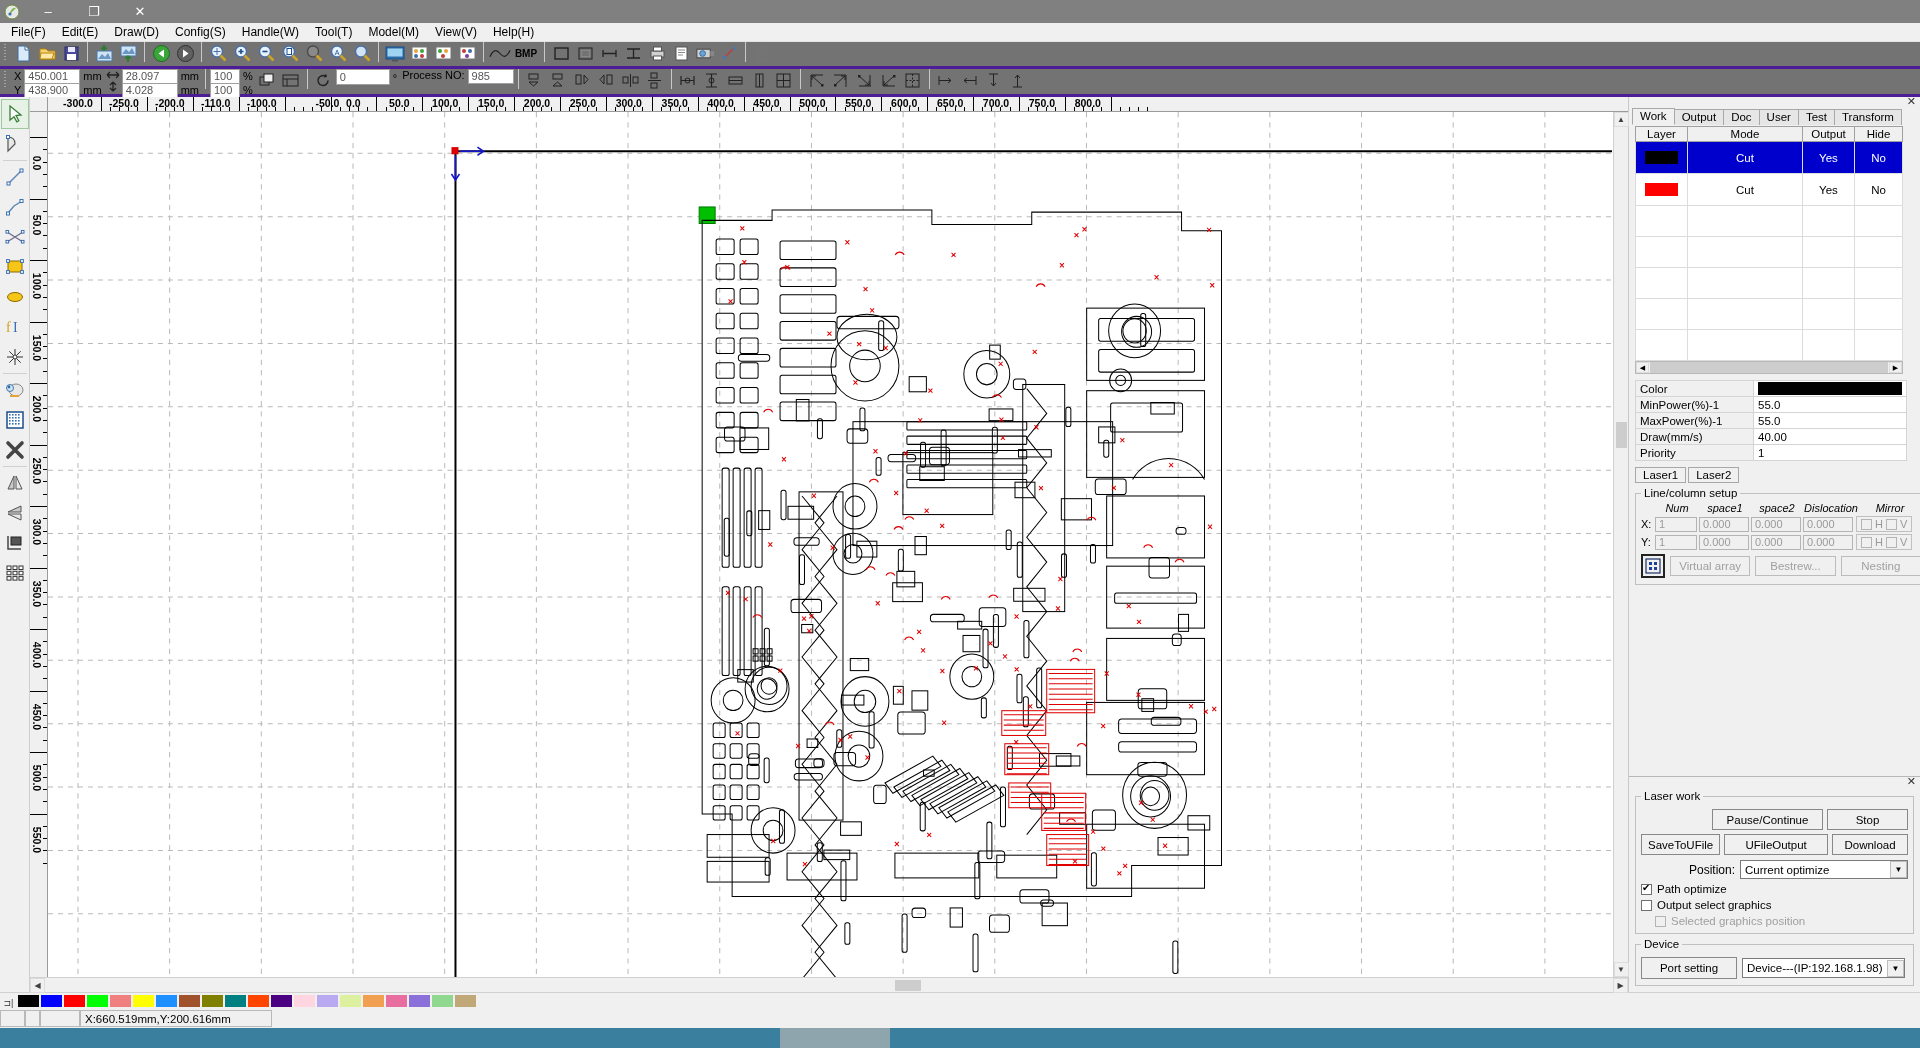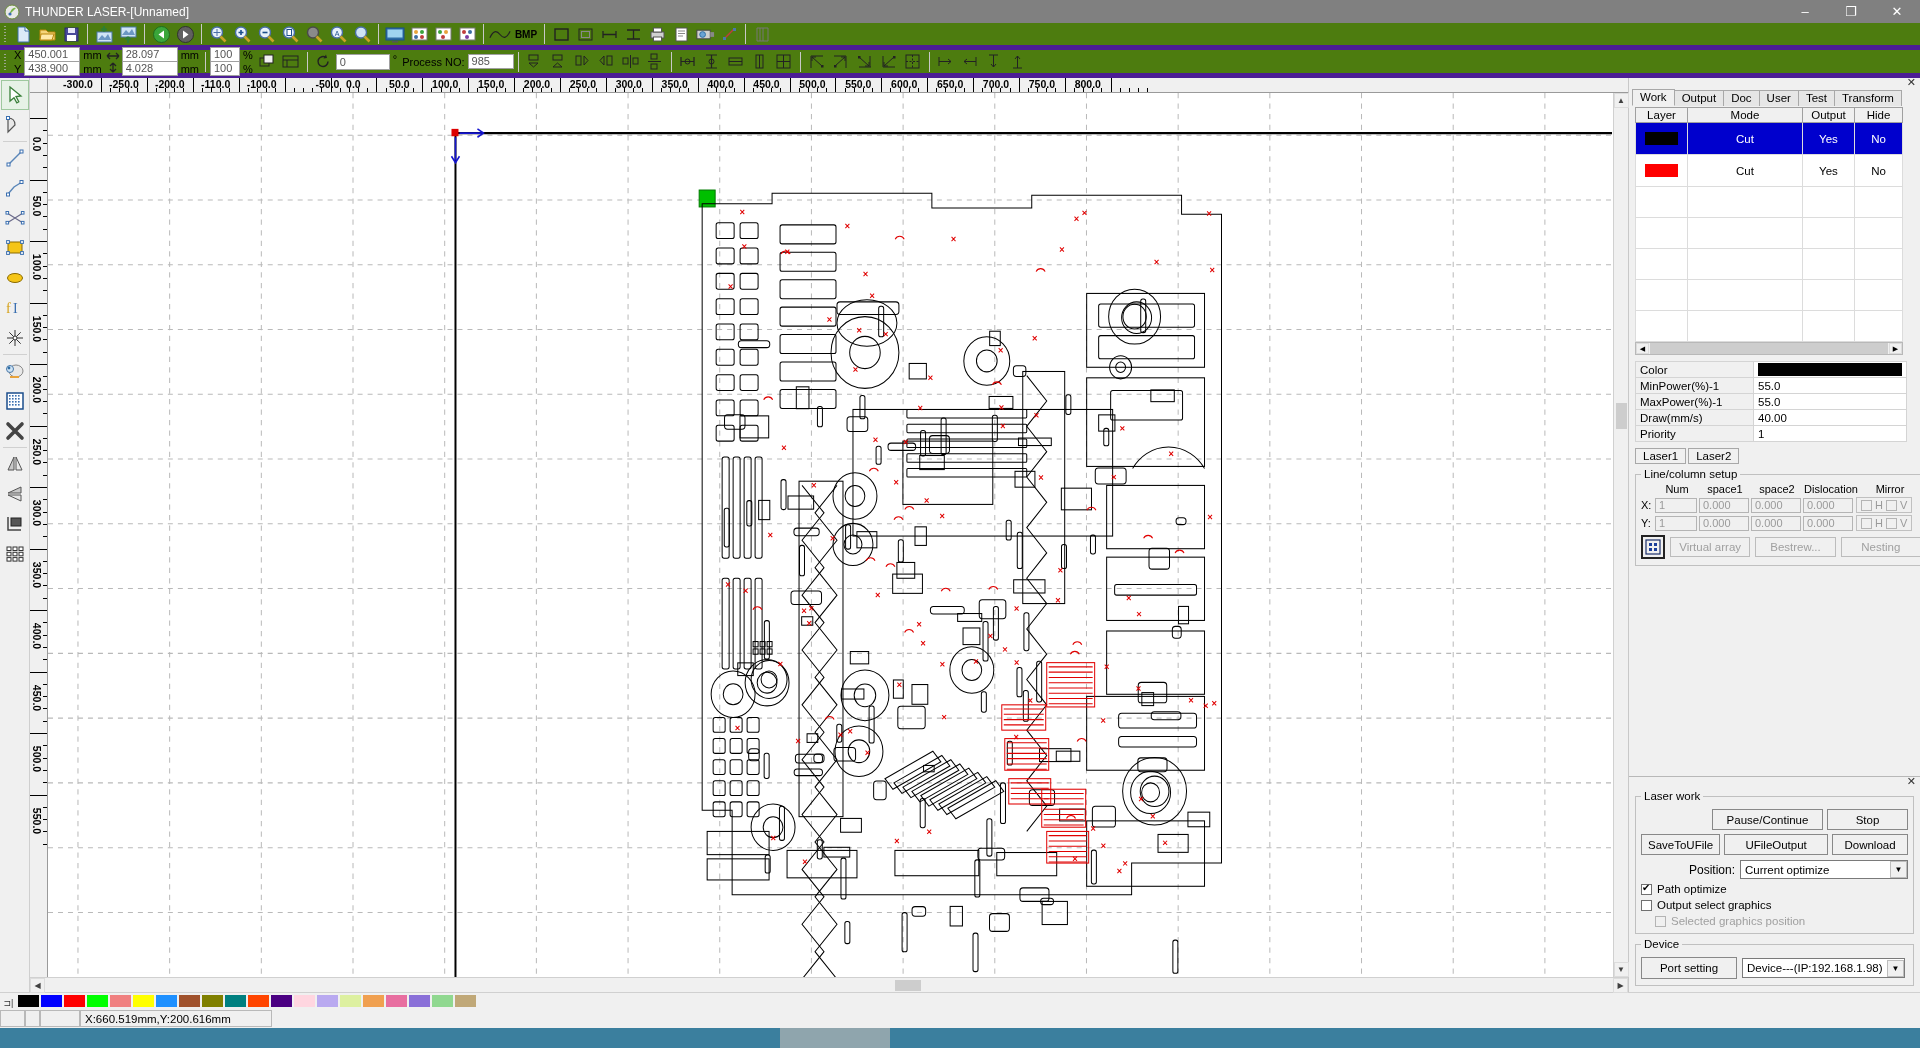--- a/index.html
+++ b/index.html
@@ -27,22 +27,22 @@
 
   
   .menubar {
     height: 19px; background: #f0f0f0; display: flex; align-items: center;
     border-bottom: 1px solid #e3e3e3; flex: 0 0 19px; padding-left: 3px;
   }
   .menuitem { padding: 2px 8px; font-size: 12px; color: #000; white-space: nowrap; }
 
   
   .toolbar {
-    background: #4d7c0f; display: flex; align-items: center;
-    border-bottom: 5px solid #4c1d95;
+    background: #737373; display: flex; 
+    border-bottom: 3px solid #4c1d95;
   }
   .tb1 { height: 27px; flex: 0 0 27px; }
   .tb2 { height: 28px; flex: 0 0 28px; }
   .grip { width: 7px; height: 20px; margin: 0 2px;
           background-image: repeating-linear-gradient(to bottom, #b0b0b0 0 1px, transparent 1px 3px);
           background-size: 2px 100%; background-repeat: no-repeat; background-position: 2px 2px;
           opacity: .8;}
   .sep { width: 1px; height: 20px; background: #c8c8c8; margin: 0 4px; }
   .tbtn { width: 24px; height: 23px; display: flex; align-items: center; justify-content: center;
           border: 1px solid transparent; }
@@ -133,21 +133,21 @@
   table.props td.k { width: 118px; background: #f0f0f0; }
   .blackbar { display: block; height: 13px; background: #000; }
 
   .lasertabs { display: flex; margin: 6px 0 0 6px; }
   .ltab { font-size: 11.5px; border: 1px solid #a8a8a8; padding: 1px 7px; background: #f0f0f0;
           margin-right: 2px; }
 
   fieldset.grp { margin: 4px 6px 0 6px; border: 1px solid #c0c0c0; padding: 3px 5px 6px;
                  background: #f0f0f0; }
   fieldset.grp > legend { font-size: 11.5px; padding: 0 3px; }
-  .lc-head { display: flex; font-size: 11px; padding-left: 14px; }
+  .lc-head { display: flex; font-size: 11px; padding-left: 14px; font-style: italic; }
   .lc-head span { text-align: center; }
   .lc-row { display: flex; align-items: center; margin-top: 2px; font-size: 11px; }
   .lc-row > .axis { width: 14px; }
   .dis { border: 1px solid #b4b4b4; background: #f0f0f0; color: #9a9a9a; height: 15px;
          font-size: 11px; padding: 0 3px; line-height: 13px; overflow: hidden; white-space: nowrap; }
   .mirrorbox { border: 1px solid #c0c0c0; display: flex; align-items: center; padding: 1px 4px; gap: 3px;}
   .cbx { width: 11px; height: 11px; border: 1px solid #b4b4b4; background: #f0f0f0; display:inline-block;
          position: relative; }
   .cbx.on::after { content: "✔"; position: absolute; left: 0px; top: -3px; font-size: 10px; color: #000; }
   .cbx.real { border: 1px solid #707070; background:#fff; }
@@ -191,28 +191,38 @@
 <div id="app">
 
   <div class="titlebar">
     <span class="tb-icon">
       <svg width="16" height="16" viewBox="0 0 16 16">
         <circle cx="8" cy="8" r="7" fill="#e8e8e8" stroke="#6b8c3a" stroke-width="1"></circle>
         <path d="M5 11 Q8 2 12 4 Q9 7 5 11 Z" fill="#7ab648"></path>
         <circle cx="6" cy="10" r="1.6" fill="#3a6fb0"></circle>
       </svg>
     </span>
-    <span class="tb-title">THUNDER LASER-[Unnamed]</span>
     <div class="winbtns">
       <div class="winbtn">–</div>
       <div class="winbtn">❐</div>
       <div class="winbtn close">✕</div>
     </div>
   </div>
 
+  <div class="menubar">
+    <div class="menuitem">File(F)</div>
+    <div class="menuitem">Edit(E)</div>
+    <div class="menuitem">Draw(D)</div>
+    <div class="menuitem">Config(S)</div>
+    <div class="menuitem">Handle(W)</div>
+    <div class="menuitem">Tool(T)</div>
+    <div class="menuitem">Model(M)</div>
+    <div class="menuitem">View(V)</div>
+    <div class="menuitem">Help(H)</div>
+  </div>
 
   <div class="toolbar tb1">
     <div class="grip"></div>
 
     <div class="tbtn">
       <svg width="19" height="19" viewBox="0 0 19 19">
           <path d="M4 2h7l4 4v11H4z" fill="#dbeaf8" stroke="#3a6ea5"></path>
           <path d="M11 2v4h4" fill="#fff" stroke="#3a6ea5"></path>
         </svg>
     </div>

